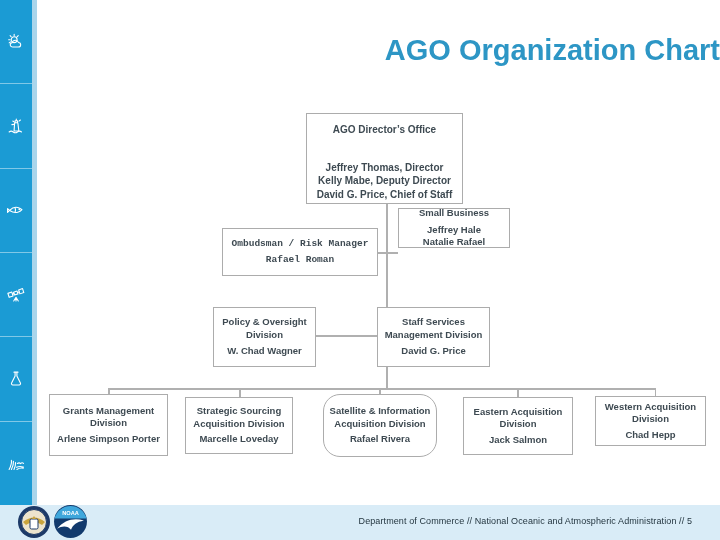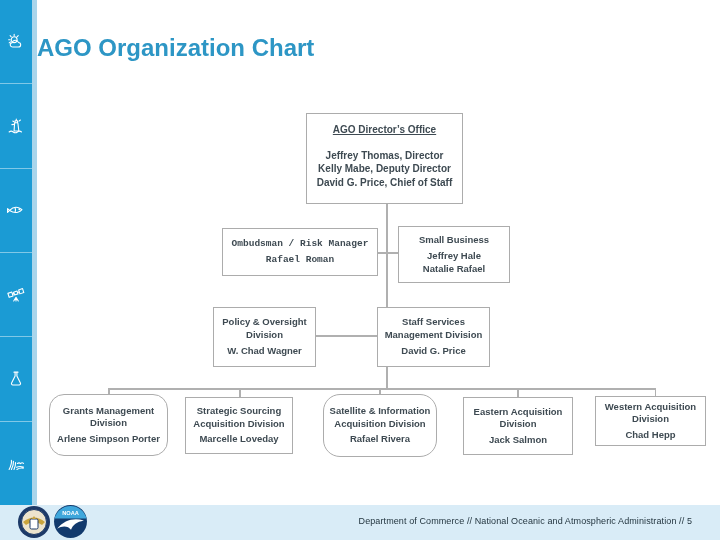--- a/index.html
+++ b/index.html
@@ -9,22 +9,22 @@
   }
   
   .sidebar{position:absolute;left:0;top:0;width:32px;height:506px;background:#1b9bd4;}
   .sidebar-edge{position:absolute;left:32px;top:0;width:5px;height:506px;background:#a9d5eb;}
   .side-tile{width:32px;height:84.33px;display:flex;align-items:center;justify-content:center;
     border-bottom:1px solid rgba(255,255,255,.45);box-sizing:border-box;}
   .side-tile:last-child{border-bottom:none;}
   .side-tile svg{stroke:#fff;fill:none;stroke-width:1.2;stroke-linecap:round;stroke-linejoin:round;}
   
   .slide-title{
-    position:absolute;left:37px;right:0;top:34px;text-align:left;
-    font-size:24px;font-weight:600;color:#2d96c5;letter-spacing:0;
+    position:absolute;left:37px;right:0;top:34px;text-align:right;
+    font-size:29px;font-weight:600;color:#2d96c5;letter-spacing:0;
   }
   
   .obox{
     position:absolute;background:#fff;border:1.5px solid #acacac;box-sizing:border-box;
     display:flex;flex-direction:column;align-items:center;justify-content:center;
     text-align:center;color:#3e4a52;font-weight:bold;line-height:12.5px;
   }
   .obox .t{font-size:9.5px;}
   .obox .m{font-size:9.5px;}
   .gap-sm .t{margin-bottom:4px;}
@@ -100,48 +100,48 @@
   <div class="cline" style="left:378px;top:252px;width:20px;height:1.5px;"></div>
   <div class="cline" style="left:316px;top:335px;width:81px;height:1.5px;"></div>
   <div class="cline" style="left:108px;top:388px;width:548px;height:1.5px;"></div>
   <div class="cline" style="left:108px;top:388px;width:1.5px;height:7px;"></div>
   <div class="cline" style="left:239px;top:388px;width:1.5px;height:10px;"></div>
   <div class="cline" style="left:379px;top:388px;width:1.5px;height:7px;"></div>
   <div class="cline" style="left:517px;top:388px;width:1.5px;height:10px;"></div>
   <div class="cline" style="left:654.5px;top:388px;width:1.5px;height:9px;"></div>
 
   <div class="obox box-top" style="left:306px;top:113px;width:157px;height:91px;">
-    <div class="t gap" style="margin-bottom:12px;text-decoration:underline;">AGO Director’s Office</div>
+    <div class="t gap" style="margin-bottom:24px;">AGO Director’s Office</div>
     <div class="m">Jeffrey Thomas, Director</div>
     <div class="m">Kelly Mabe, Deputy Director</div>
     <div class="m">David G. Price, Chief of Staff</div>
   </div>
 
   <div class="obox gap-sm" style="left:222px;top:228px;width:156px;height:48px;font-family:Liberation Mono, monospace;">
     <div class="t">Ombudsman / Risk Manager</div>
     <div class="m">Rafael Roman</div>
   </div>
 
-  <div class="obox gap-sm" style="left:398px;top:226px;width:112px;height:57px;">
+  <div class="obox gap-sm" style="left:398px;top:208px;width:112px;height:40px;">
     <div class="t">Small Business</div>
     <div class="m">Jeffrey Hale</div>
     <div class="m">Natalie Rafael</div>
   </div>
 
   <div class="obox gap-sm" style="left:213px;top:307px;width:103px;height:60px;">
     <div class="t">Policy &amp; Oversight Division</div>
     <div class="m">W. Chad Wagner</div>
   </div>
 
   <div class="obox gap-sm" style="left:377px;top:307px;width:113px;height:60px;">
     <div class="t">Staff Services Management Division</div>
     <div class="m">David G. Price</div>
   </div>
 
-  <div class="obox gap-sm" style="left:49px;top:394px;width:119px;height:62px;border-radius:15px;">
+  <div class="obox gap-sm" style="left:49px;top:394px;width:119px;height:62px;">
     <div class="t" style="margin-bottom:3px;">Grants Management Division</div>
     <div class="m">Arlene Simpson Porter</div>
   </div>
 
   <div class="obox gap-sm" style="left:185px;top:397px;width:108px;height:57px;">
     <div class="t" style="margin-bottom:3px;">Strategic Sourcing Acquisition Division</div>
     <div class="m">Marcelle Loveday</div>
   </div>
 
   <div class="obox gap-sm" style="left:323px;top:394px;width:114px;height:63px;border-radius:17px;">

